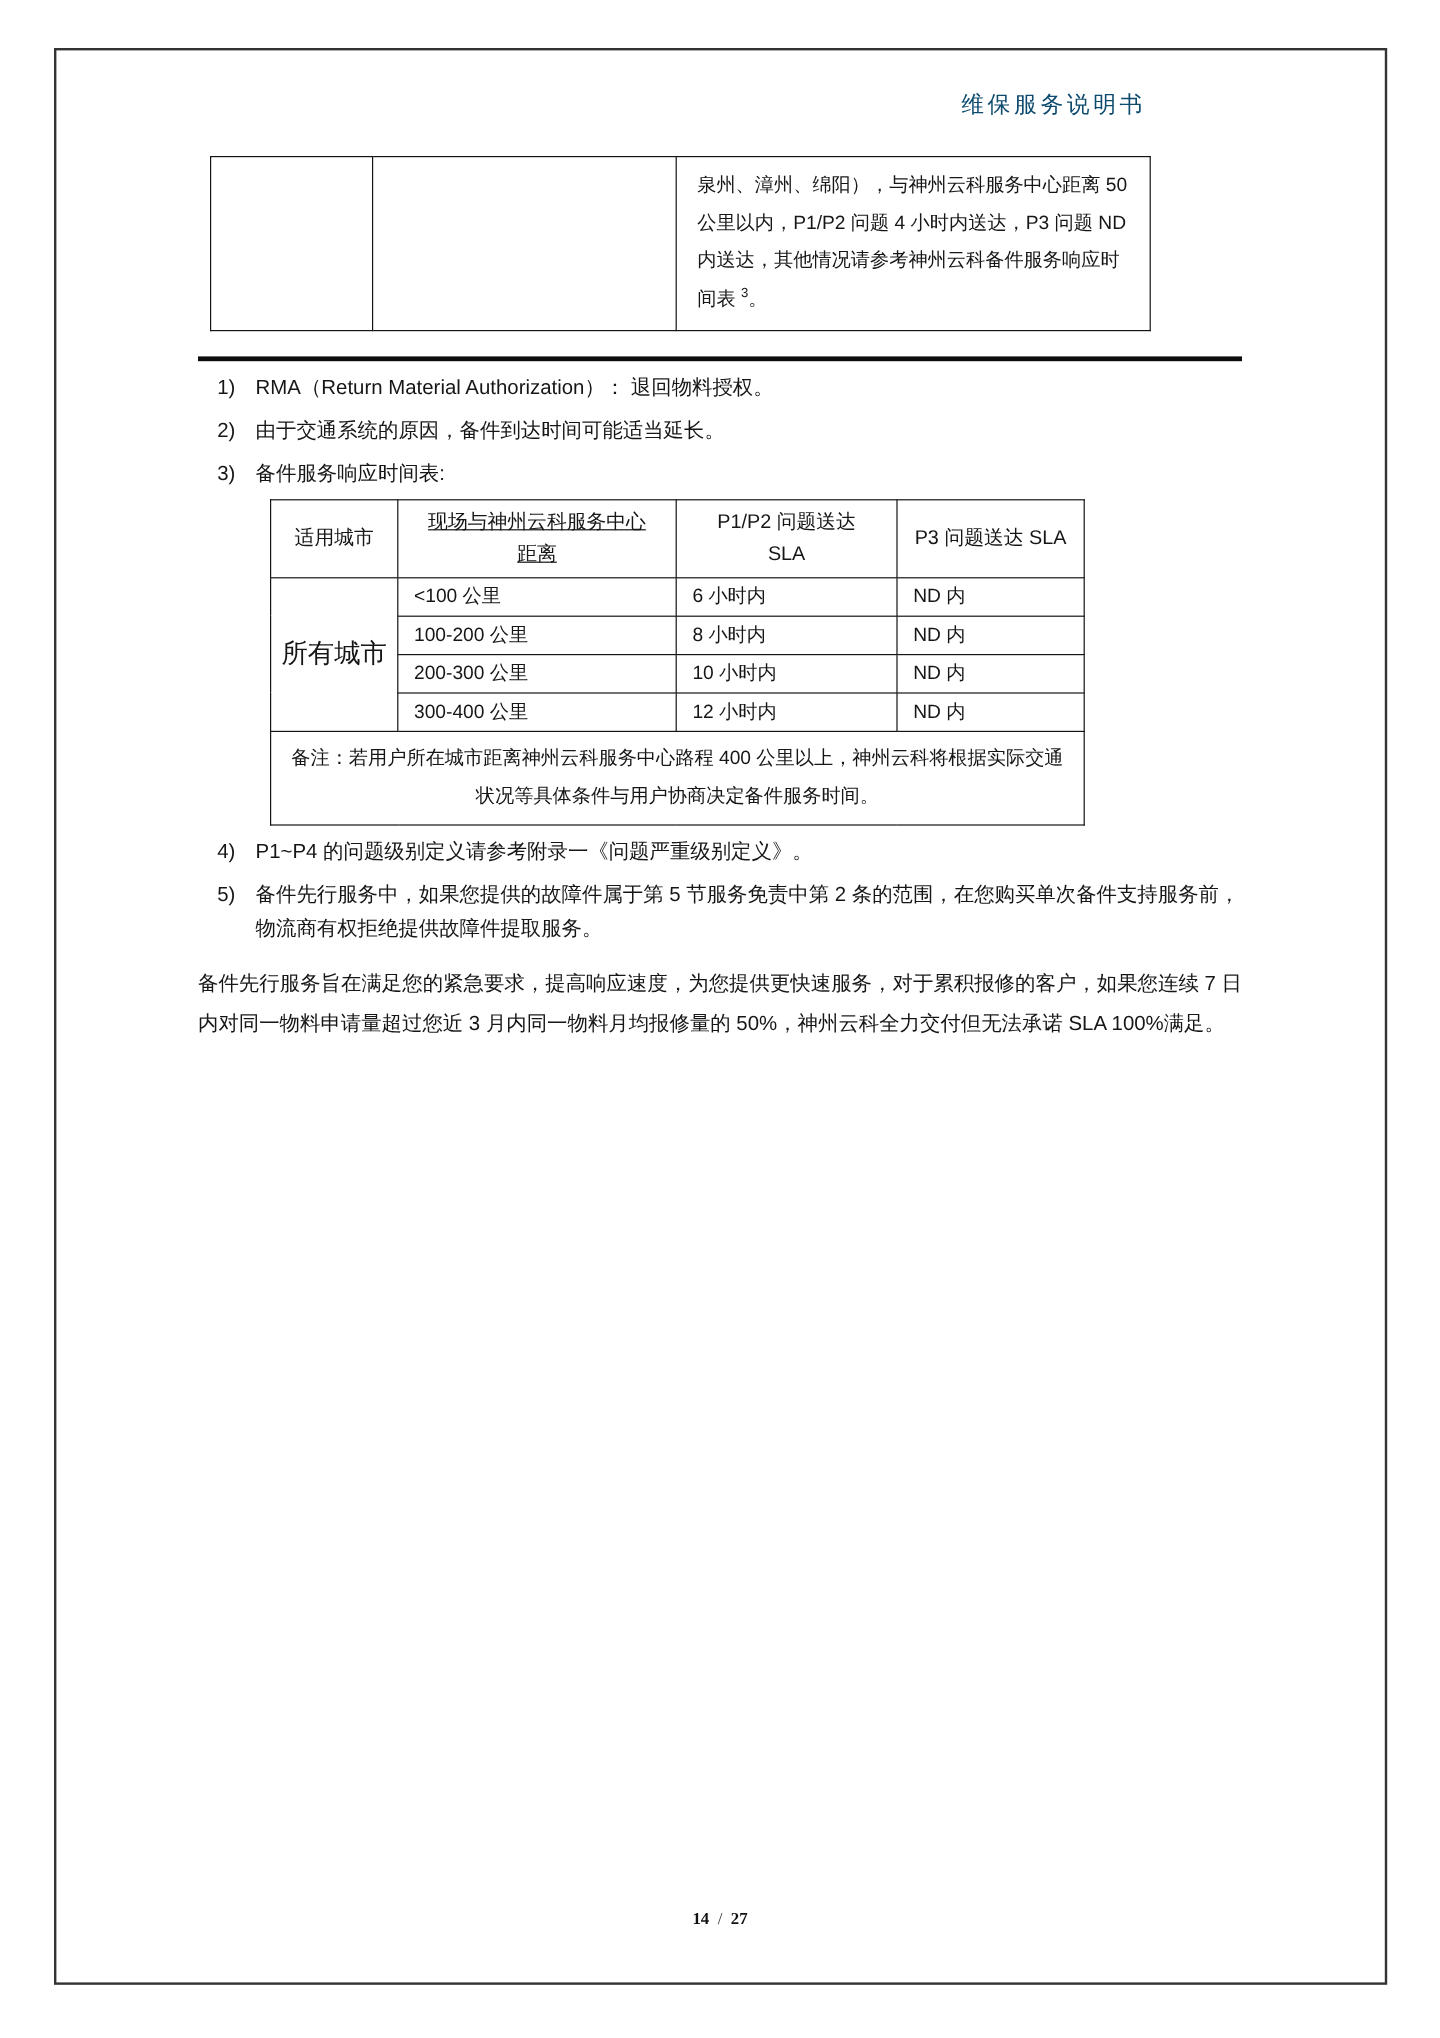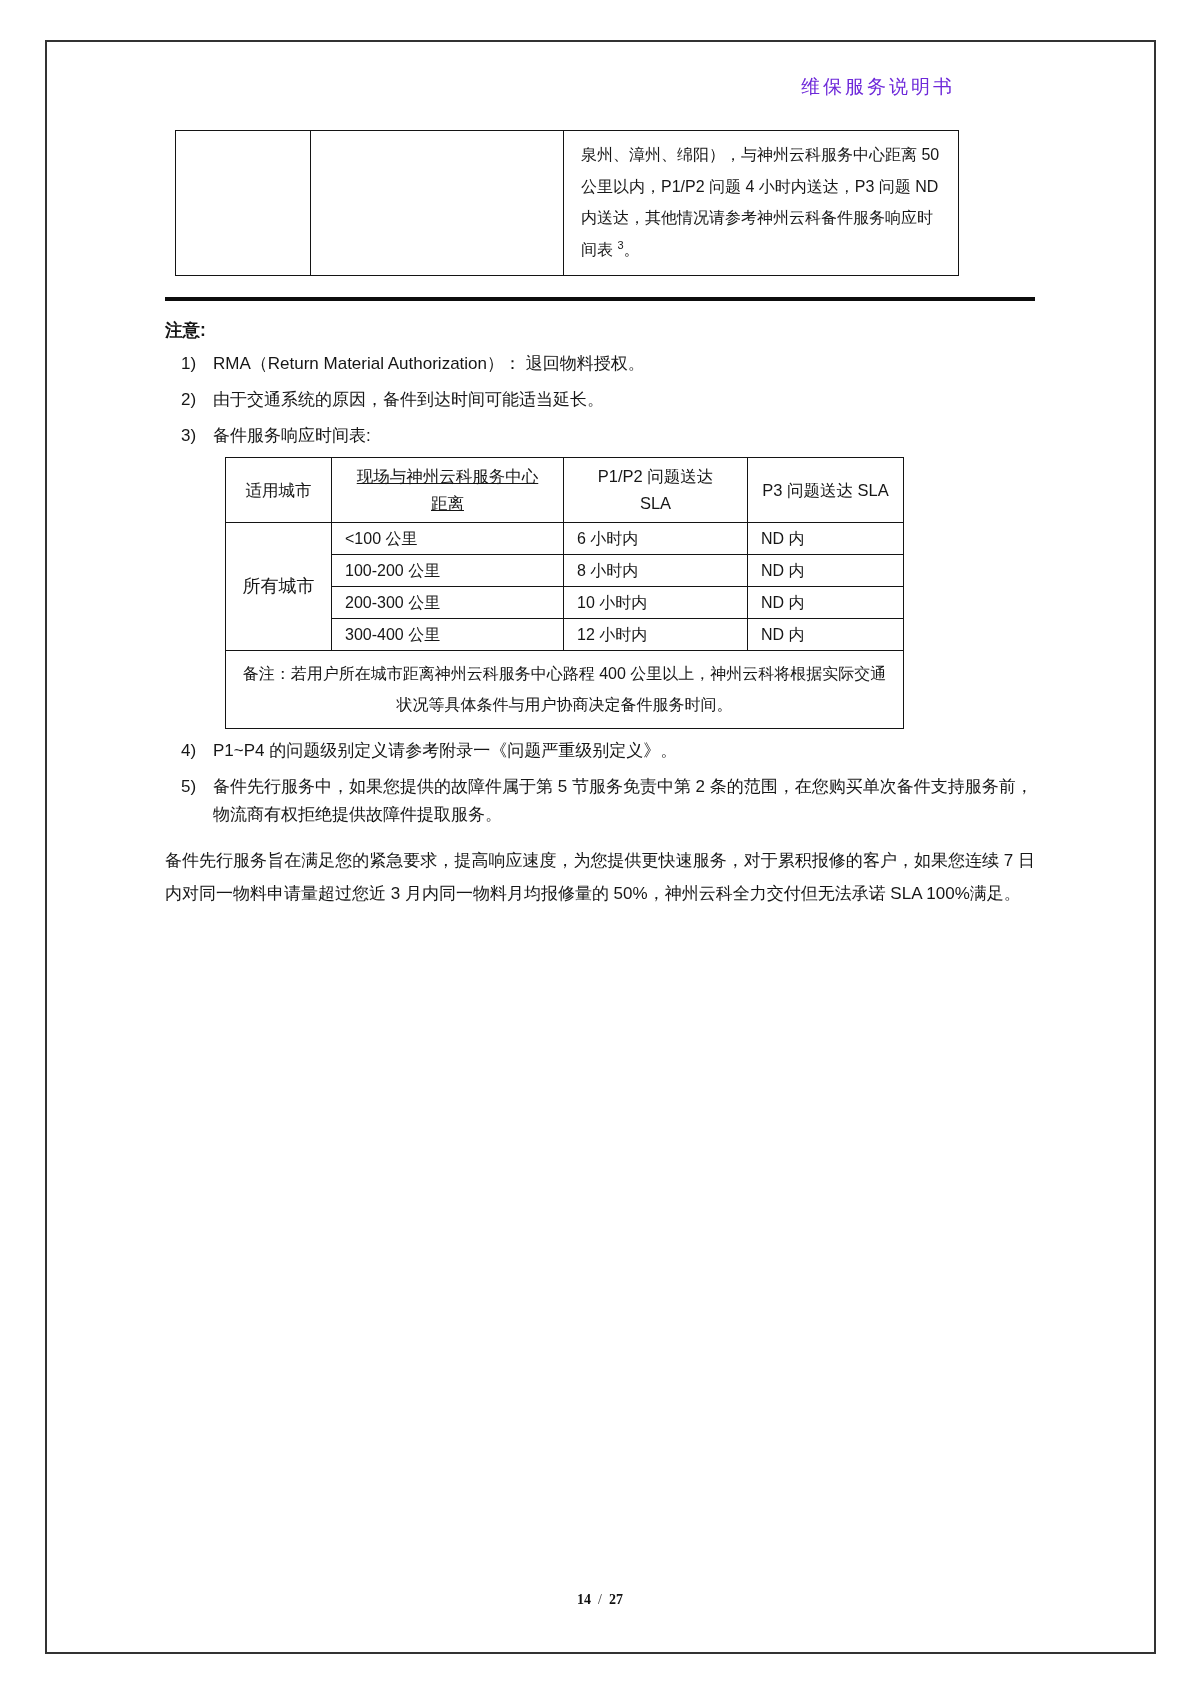--- a/index.html
+++ b/index.html
@@ -9,21 +9,21 @@
     font-family:"Liberation Sans", sans-serif; color:#161616; overflow:hidden;
   }
   .frame {
     position:absolute; top:40px; left:45px; right:44px; bottom:44px;
     border:2px solid #333; pointer-events:none;
   }
   .content { position:relative; padding:0 165px; }
 
   .doc-header {
     padding-top:74px; text-align:right; padding-right:80px;
-    font-family:"Liberation Serif", serif; font-size:19px; letter-spacing:3px; color:#6d28d9;
+    font-family:"Liberation Serif", serif; font-size:19px; letter-spacing:3px; color:#0c4a6e;
   }
 
   table { border-collapse:collapse; table-layout:fixed; }
   .carryover-table { margin:30px 0 0 10px; width:783px; }
   .carryover-table td { border:1.5px solid #141414; vertical-align:top; height:136px; }
   .carryover-table td.text-cell { padding:8px 12px 10px 17px; font-size:16px; line-height:31.5px; }
   sup.fn { font-size:11px; vertical-align:super; line-height:0; }
 
   .thick-rule { height:3.5px; background:#0d0d0d; margin-top:21px; }
 
@@ -36,21 +36,21 @@
   .sla-table { margin:7px 0 7px 60px; width:678px; font-size:16px; }
   .sla-table th, .sla-table td { border:1.5px solid #141414; }
   .sla-table th {
     font-weight:normal; text-align:center; vertical-align:middle;
     padding:5px 4px; line-height:27px; font-size:16.5px;
   }
   .sla-table th .wrapbox { display:inline-block; vertical-align:middle; }
   .sla-table th .w-dist { width:192px;text-decoration:underline; }
   .sla-table th .w-p12 { width:140px; }
   .sla-table td.data-cell { padding:3px 4px 3px 13px; line-height:25px; text-align:left;margin-top:32px; }
-  .sla-table td.group-cell { text-align:center; vertical-align:middle; font-size:18px; }
+  .sla-table td.group-cell { text-align:center; vertical-align:middle; font-size:22px; }
   .sla-table td.note-cell { padding:7px 12px 8px 12px; line-height:31px; font-size:16px;text-align:center; }
 
   .closing-paragraph {
     margin-top:15px; font-size:17px; line-height:33px; text-align:justify;
   }
 
   .page-footer {
     position:absolute; left:0; right:0; bottom:90px; text-align:center;
     font-family:Liberation Serif, serif; font-size:14px; font-weight:bold; color:#111;
   }
@@ -76,21 +76,20 @@
           <tr>
         <td></td>
         <td></td>
         <td class="text-cell"><span>泉州、漳州、绵阳），与神州云科服务中心距离 50 公里以内，P1/P2 问题 4 小时内送达，P3 问题 ND 内送达，其他情况请参考神州云科备件服务响应时间表 </span><sup class="fn">3</sup><span>。</span></td>
       </tr>
     </tbody>
       </table>
 
     <div class="thick-rule"></div>
 
-    <div class="notes-heading">注意:</div>
 
     <div class="note-item">
       <span class="note-num">1)</span>
       <span class="note-text">RMA（Return Material Authorization）： 退回物料授权。</span>
     </div>
     <div class="note-item">
       <span class="note-num">2)</span>
       <span class="note-text">由于交通系统的原因，备件到达时间可能适当延长。</span>
     </div>
     <div class="note-item">

